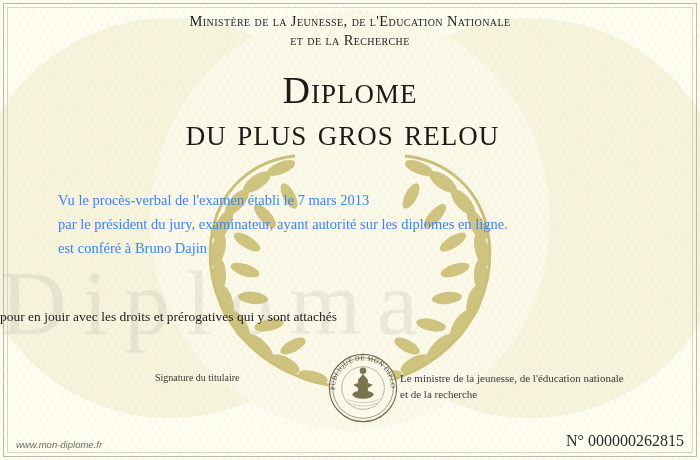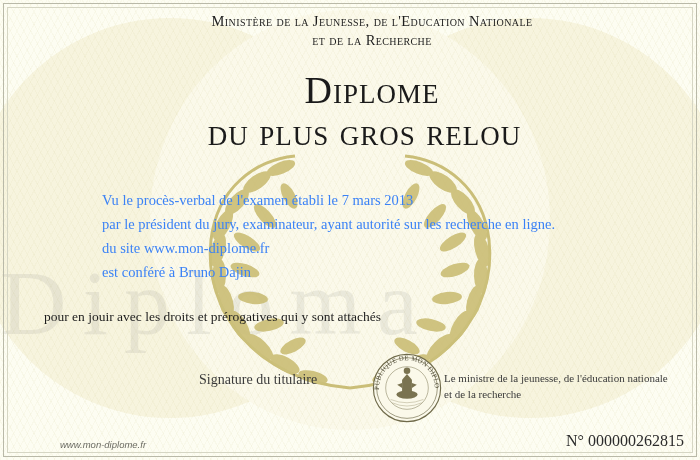--- a/index.html
+++ b/index.html
@@ -99,21 +99,20 @@
   .frame-inner {
     position: absolute;
     left: 7px; top: 7px; right: 7px; bottom: 7px;
     border: 1px solid #d6d6c4;
   }
   
   .content {
     position: absolute;
     inset: 0;
     padding: 0;
-    margin-left: 44px;
   }
   .ministry {
     position: absolute;
     top: 12px;
     left: 0; right: 0;
     text-align: center;
     font-variant: small-caps;
     font-size: 14.5px;
     letter-spacing: 0.4px;
     line-height: 19px;
@@ -156,21 +155,21 @@
     top: 309px;
     left: 0; right: 0;
     text-align: left;
     font-size: 13.5px;
     color: #1d1d1d;
   }
   .sig-holder {
     position: absolute;
     top: 372px;
     left: 155px;
-    font-size: 14px;
+    font-size: 10px;
     color: #3a3a3a;
   }
   .sig-ministry {
     position: absolute;
     top: 370px;
     left: 400px;
     font-size: 11px;
     line-height: 16px;
     color: #3a3a3a;
   }
@@ -271,22 +270,21 @@
     <div class="ministry">
       <div>Ministère de la Jeunesse, de l'Education Nationale</div>
       <div>et de la Recherche</div>
     </div>
 
     <div class="title1">Diplome</div>
     <div class="title2">du plus gros relou</div>
 
     <div class="body-text">
       <div>Vu le procès-verbal de l'examen établi le 7 mars 2013</div>
-      <div>par le président du jury, examinateur, ayant autorité sur les recherche en ligne.</div>
-      <div>du site www.mon-diplome.fr</div>
+      <div>par le président du jury, examinateur, ayant autorité sur les diplomes en ligne.</div>
       <div>est conféré à Bruno Dajin</div>
     </div>
 
     <div class="enjoy">pour en jouir avec les droits et prérogatives qui y sont attachés</div>
 
     <div class="sig-holder">Signature du titulaire</div>
 
     <div class="sig-ministry">
       <div>Le ministre de la jeunesse, de l'éducation nationale</div>
       <div>et de la recherche</div>

